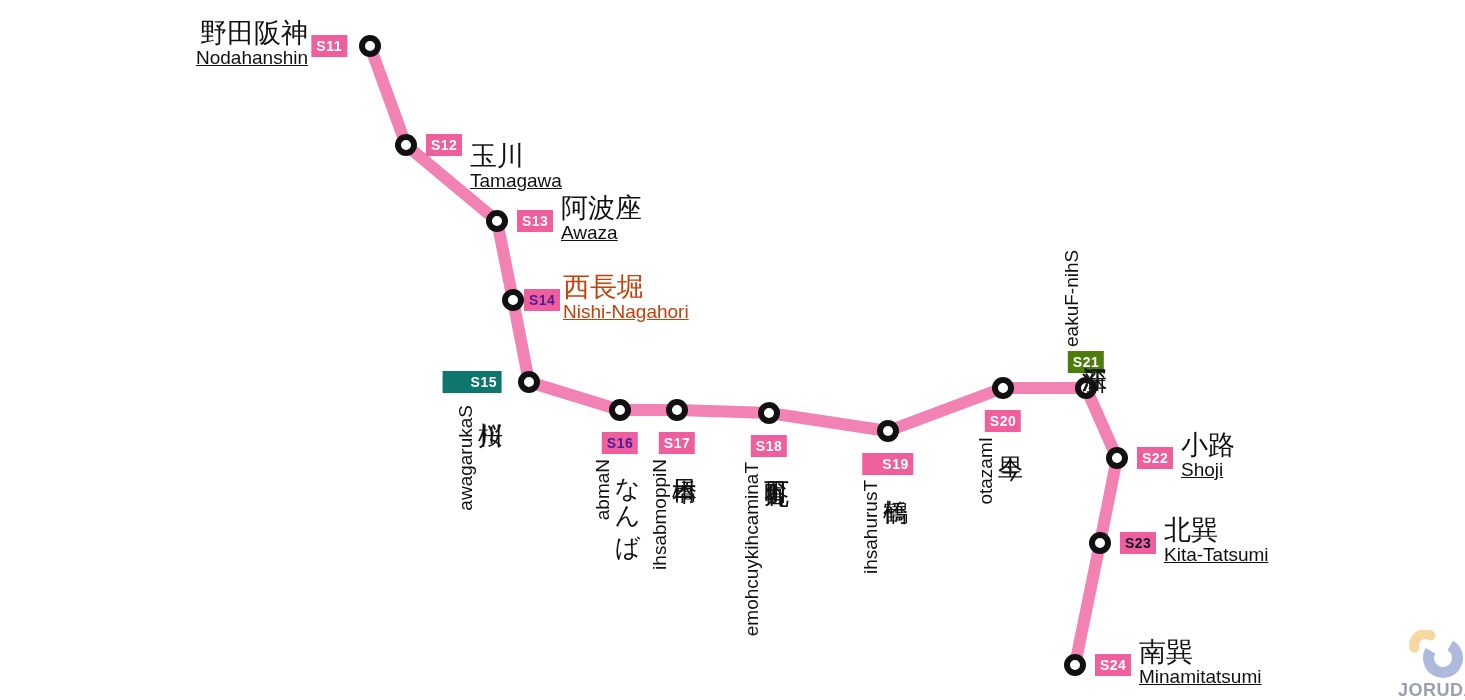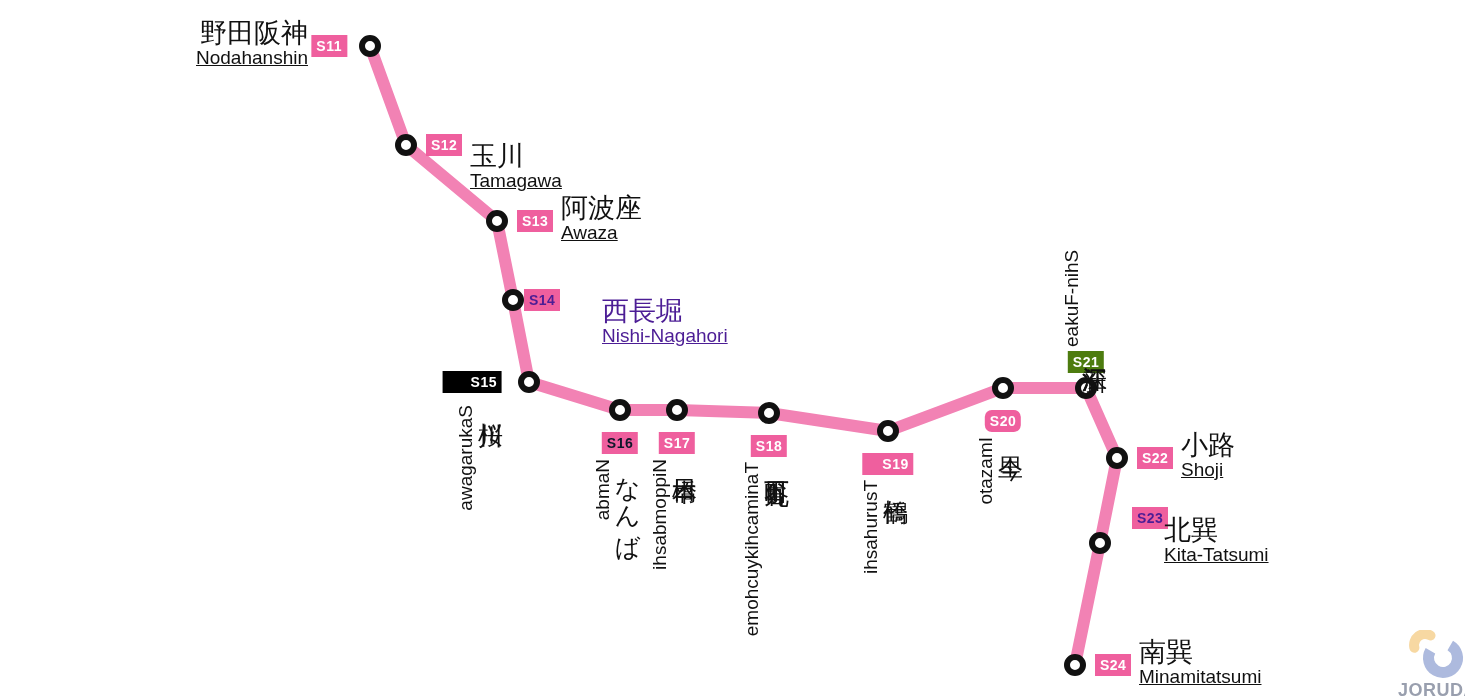--- a/index.html
+++ b/index.html
@@ -59,51 +59,51 @@
       <div class="hlabel" style="color: rgb(17, 17, 17); top: 118px; left: 470px; margin-top: 24px;">
         <div class="ja">玉川</div>
         <div class="en">Tamagawa</div>
       </div>
       <div class="badge" style="background: rgb(239, 95, 158); color: rgb(255, 255, 255); left: 517px; top: 221px; transform: translate(0px, -50%);">S13</div>
       <div class="hlabel" style="color: rgb(17, 17, 17); top: 194px; left: 561px;">
         <div class="ja">阿波座</div>
         <div class="en">Awaza</div>
       </div>
       <div class="badge" style="background: rgb(239, 95, 158); color: #4c1d95; left: 524px; top: 300px; transform: translate(0px, -50%);">S14</div>
-      <div class="hlabel" style="color: #4c1d95; top: 273px; left: 602px; margin-top: 24px;">
+      <div class="hlabel" style="color: #c2410c; top: 273px; left: 563px;">
         <div class="ja">西長堀</div>
         <div class="en">Nishi-Nagahori</div>
       </div>
-      <div class="badge" style="background: #000000; color: rgb(255, 255, 255); left: 502px; top: 382px; transform: translate(-100%, -50%); padding-left: 28px;">S15</div>
+      <div class="badge" style="background: #0f766e; color: rgb(255, 255, 255); left: 502px; top: 382px; transform: translate(-100%, -50%); padding-left: 28px;">S15</div>
       <div class="vja" style="left: 478px; top: 403px;">桜川</div>
       <div class="ven down" style="left: 456px; top: 405px;">awagarukaS</div>
-      <div class="badge" style="background: rgb(239, 95, 158); color: #0f172a; left: 620px; top: 432px; transform: translate(-50%, 0px);">S16</div>
+      <div class="badge" style="background: rgb(239, 95, 158); color: #4c1d95; left: 620px; top: 432px; transform: translate(-50%, 0px);">S16</div>
       <div class="vja" style="left: 615px; top: 459px;">なんば</div>
       <div class="ven down" style="left: 593px; top: 459px;">abmaN</div>
       <div class="badge" style="background: rgb(239, 95, 158); color: rgb(255, 255, 255); left: 677px; top: 432px; transform: translate(-50%, 0px);">S17</div>
       <div class="vja" style="left: 672px; top: 459px;">日本橋</div>
       <div class="ven down" style="left: 650px; top: 459px;">ihsabmoppiN</div>
       <div class="badge" style="background: rgb(239, 95, 158); color: rgb(255, 255, 255); left: 769px; top: 435px; transform: translate(-50%, 0px);">S18</div>
       <div class="vja" style="left: 764px; top: 462px;">谷町九丁目</div>
       <div class="ven down" style="left: 742px; top: 462px;">emohcuykihcaminaT</div>
       <div class="badge" style="background: rgb(239, 95, 158); color: rgb(255, 255, 255); left: 888px; top: 453px; transform: translate(-50%, 0px); padding-left: 20px;">S19</div>
       <div class="vja" style="left: 883px; top: 480px;">鶴橋</div>
       <div class="ven down" style="left: 861px; top: 480px;">ihsahurusT</div>
-      <div class="badge" style="background: rgb(239, 95, 158); color: rgb(255, 255, 255); left: 1003px; top: 410px; transform: translate(-50%, 0px); border-radius: 7px;">S20</div>
+      <div class="badge" style="background: rgb(239, 95, 158); color: rgb(255, 255, 255); left: 1003px; top: 410px; transform: translate(-50%, 0px);">S20</div>
       <div class="vja" style="left: 998px; top: 437px;">今里</div>
       <div class="ven down" style="left: 976px; top: 437px;">otazamI</div>
       <div class="badge" style="background: #4d7c0f; color: rgb(255, 255, 255); left: 1086px; top: 373px; transform: translate(-50%, -100%);">S21</div>
       <div class="vja" style="left: 1082px; bottom: 353px;">新深江</div>
       <div class="ven up" style="left: 1082px; bottom: 353px;">eakuF-nihS</div>
       <div class="badge" style="background: rgb(239, 95, 158); color: rgb(255, 255, 255); left: 1137px; top: 458px; transform: translate(0px, -50%);">S22</div>
       <div class="hlabel" style="color: rgb(17, 17, 17); top: 431px; left: 1181px;">
         <div class="ja">小路</div>
         <div class="en">Shoji</div>
       </div>
-      <div class="badge" style="background: rgb(239, 95, 158); color: #4c1d95; left: 1120px; top: 518px; transform: translate(0px, -50%); margin-left: 12px;">S23</div>
+      <div class="badge" style="background: rgb(239, 95, 158); color: #0f172a; left: 1120px; top: 543px; transform: translate(0px, -50%);">S23</div>
       <div class="hlabel" style="color: rgb(17, 17, 17); top: 516px; left: 1164px;">
         <div class="ja">北巽</div>
         <div class="en">Kita-Tatsumi</div>
       </div>
       <div class="badge" style="background: rgb(239, 95, 158); color: rgb(255, 255, 255); left: 1095px; top: 665px; transform: translate(0px, -50%);">S24</div>
       <div class="hlabel" style="color: rgb(17, 17, 17); top: 638px; left: 1139px;">
         <div class="ja">南巽</div>
         <div class="en">Minamitatsumi</div>
       </div>
     </div>

